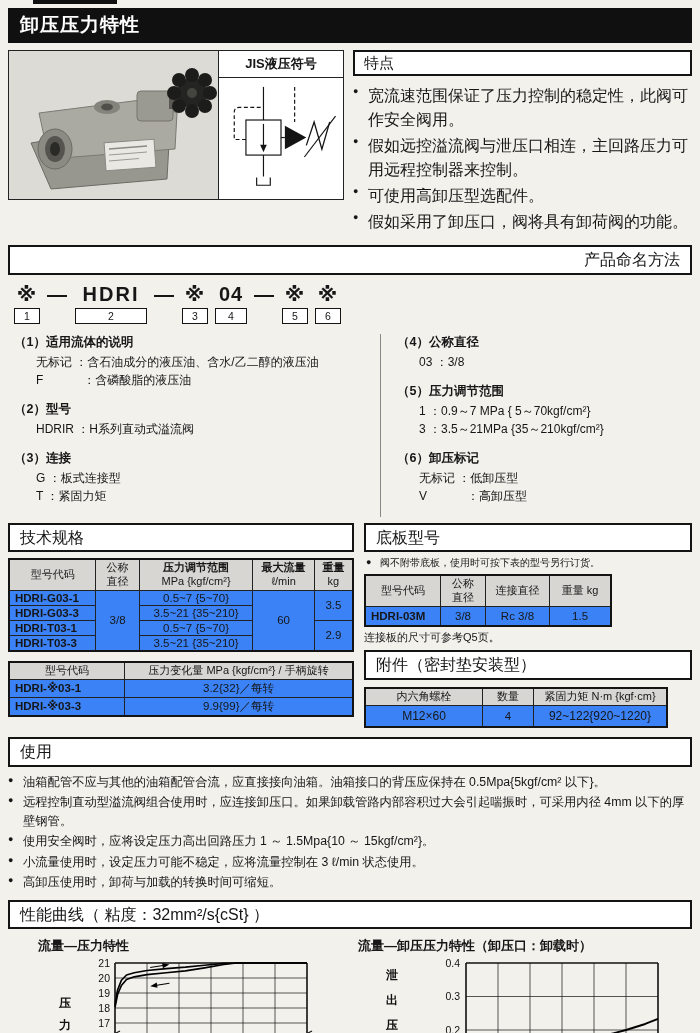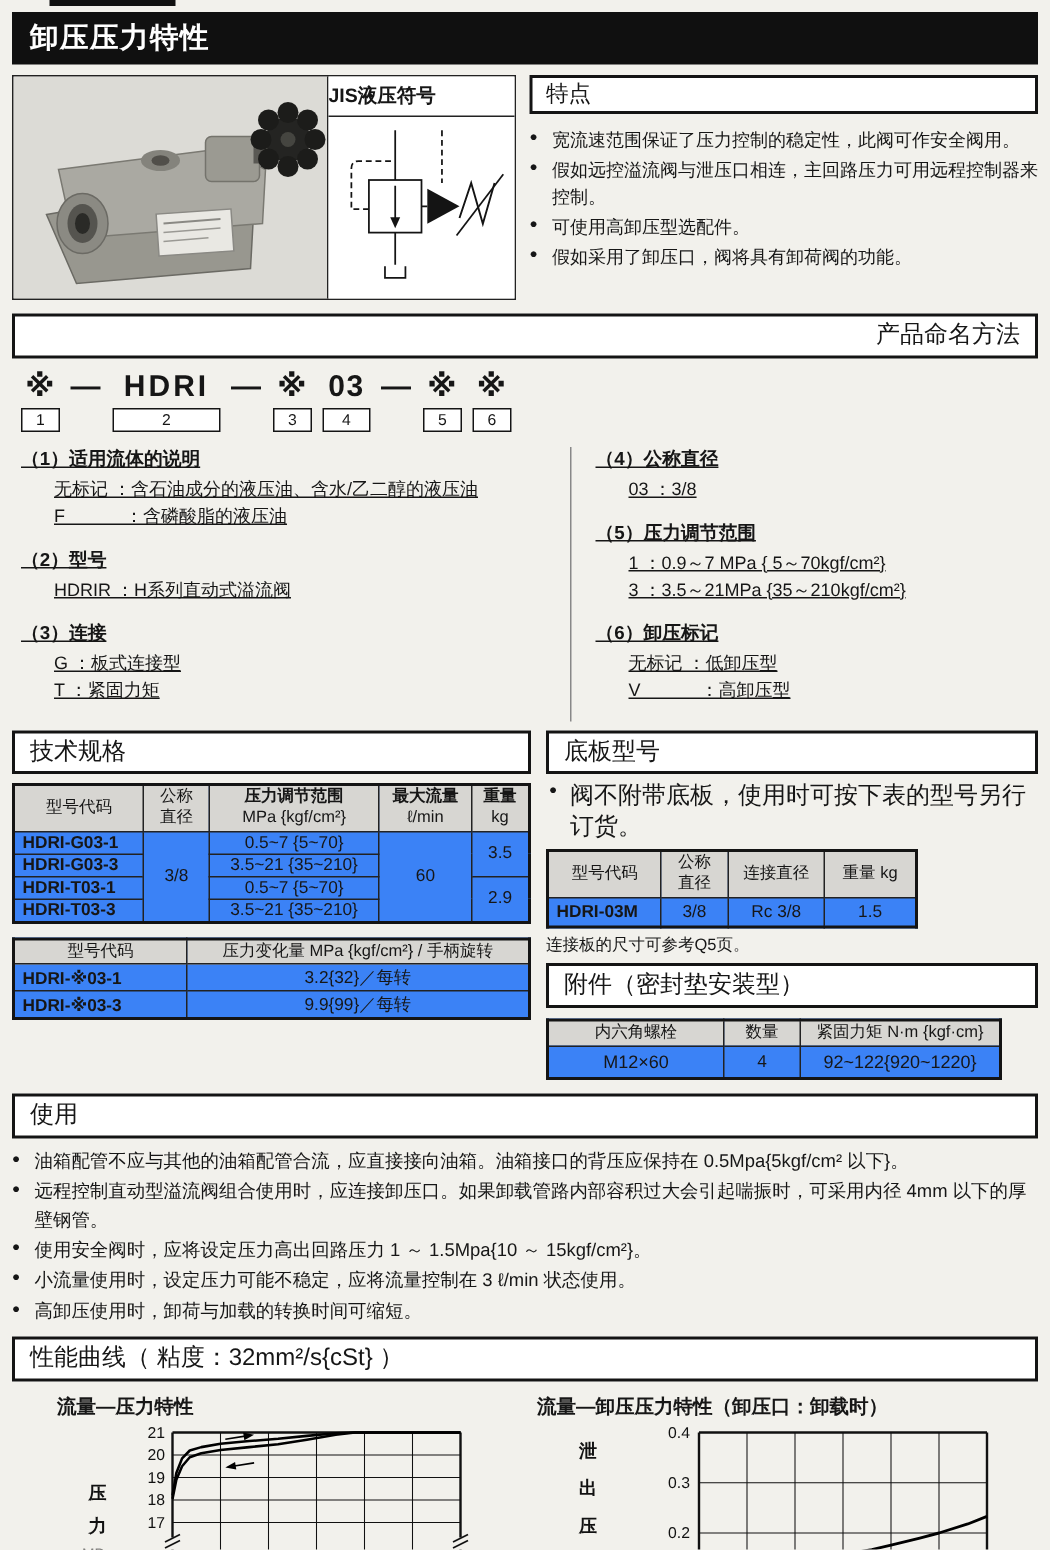--- a/index.html
+++ b/index.html
@@ -17,54 +17,54 @@
   
   .secbox{background:#fff;border:2px solid #141414;font-weight:normal;
     font-size:16px;padding:2px 10px;line-height:1.35;box-sizing:border-box;}
   .secbox.small{font-size:15px;padding:1px 9px;}
   
   .toprow{display:flex;margin-top:7px;gap:9px;}
   .photobox{width:336px;height:150px;border:1px solid #222;background:#dcdbd6;
     display:flex;box-sizing:border-box;}
   .photocell{width:210px;border-right:1px solid #222;}
   .jiscell{width:125px;background:#fff;display:flex;flex-direction:column;}
-  .jishead{border-bottom:1px solid #222;text-align:left;font-weight:bold;
+  .jishead{border-bottom:1px solid #222;text-align:center;font-weight:bold;
     font-size:13px;padding:4px 0;}
   .jisbody{flex:1;display:flex;align-items:center;justify-content:center;}
   .featcol{flex:1;}
-  ul.dots{list-style:none;margin:8px 0 0 0;padding:0;font-size:12px;line-height:1.5;}
+  ul.dots{list-style:none;margin:8px 0 0 0;padding:0;font-size:16px;line-height:1.5;}
   ul.dots li{padding-left:15px;position:relative;margin-bottom:2px;}
   ul.dots li:before{content:"●";position:absolute;left:0;top:1px;font-size:9px;}
   
   .codearea{padding:8px 0 2px 6px;}
   .coderow{display:flex;align-items:flex-start;}
   .codecell{display:flex;flex-direction:column;align-items:center;margin-right:7px;}
   .codesym{font-size:20px;font-weight:bold;line-height:1.1;letter-spacing:1px;}
   .codebox{border:1.5px solid #141414;background:#fff;font-size:10.5px;
     height:14px;min-width:22px;display:flex;align-items:center;justify-content:center;
     margin-top:3px;align-self:stretch;}
   .expcols{display:flex;margin-top:8px;}
   .expleft{width:372px;padding-left:6px;box-sizing:border-box;}
   .expright{flex:1;border-left:1px solid #888;padding-left:16px;}
-  .expitem{margin-bottom:12px;text-decoration:underline;}
+  .expitem{margin-bottom:12px;}
   .expitem .h{font-weight:bold;font-size:12.5px;margin-bottom:2px;}
   .expitem .ln{font-size:12px;padding-left:22px;line-height:1.5;white-space:pre;}
   
   .midrow{display:flex;gap:10px;margin-top:6px;}
   .midleft{width:346px;}
   .midright{flex:1;}
   table{border-collapse:collapse;background:#3b82f6;}
   table.spec{width:100%;margin-top:6px;}
   table th,table td{border:1px solid #222;font-size:11.5px;text-align:center;
     padding:1px 3px;}
   table th{background:#d7d6d2;font-weight:normal;font-size:11px;line-height:1.25;}
   table{border:2px solid #141414;}
   td.model{font-weight:bold;text-align:left;padding-left:5px;font-size:11.5px;}
   .tnote{font-size:11px;margin-top:3px;}
-  .bnote{font-size:16px;margin:4px 0 4px 2px;padding-left:14px;position:relative;}
+  .bnote{font-size:10px;margin:4px 0 4px 2px;padding-left:14px;position:relative;}
   .bnote:before{content:"●";position:absolute;left:0;top:1px;font-size:9px;}
   
   .usage{margin-top:9px;}
   .usage ul.dots{font-size:12.3px;margin-top:6px;}
   
   .charts{display:flex;margin-top:4px;}
   .chartbox{width:346px;}
   .ctitle{font-weight:bold;font-size:13px;margin:4px 0 0 30px;}
   .ctitle.r{margin-left:4px;}
   svg text.tick{font:10.5px "Liberation Sans","DejaVu Sans",sans-serif;fill:#111;}
@@ -163,21 +163,21 @@
         <span class="codebox">2</span>
       </div>
       <div class="codecell">
           <span class="codesym">—</span>
         </div>
       <div class="codecell" style="width:26px;">
         <span class="codesym">※</span>
         <span class="codebox">3</span>
       </div>
       <div class="codecell" style="width:32px;">
-        <span class="codesym">03</span>
+        <span class="codesym">04</span>
         <span class="codebox">4</span>
       </div>
       <div class="codecell">
           <span class="codesym">—</span>
         </div>
       <div class="codecell" style="width:26px;">
         <span class="codesym">※</span>
         <span class="codebox">5</span>
       </div>
       <div class="codecell" style="width:26px;">

